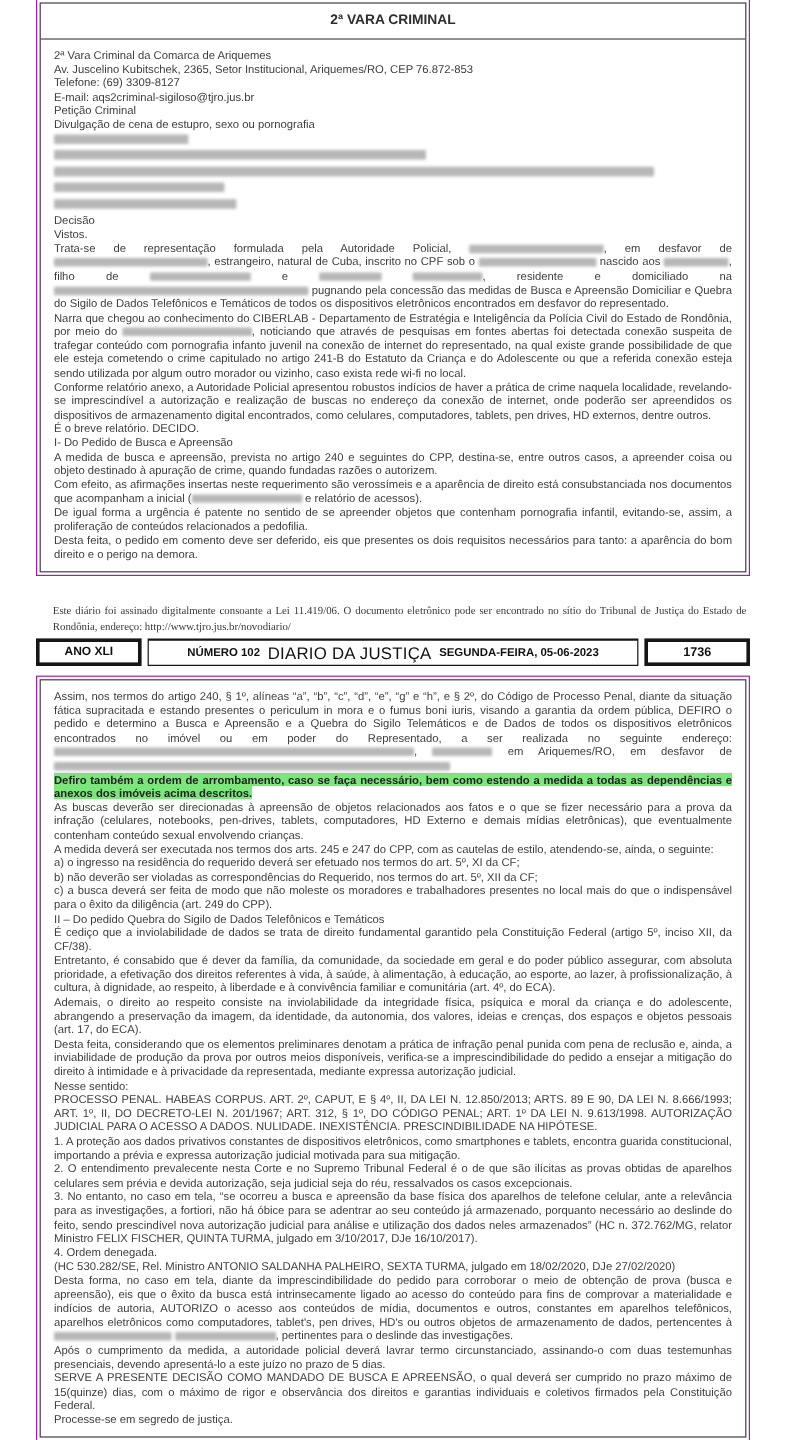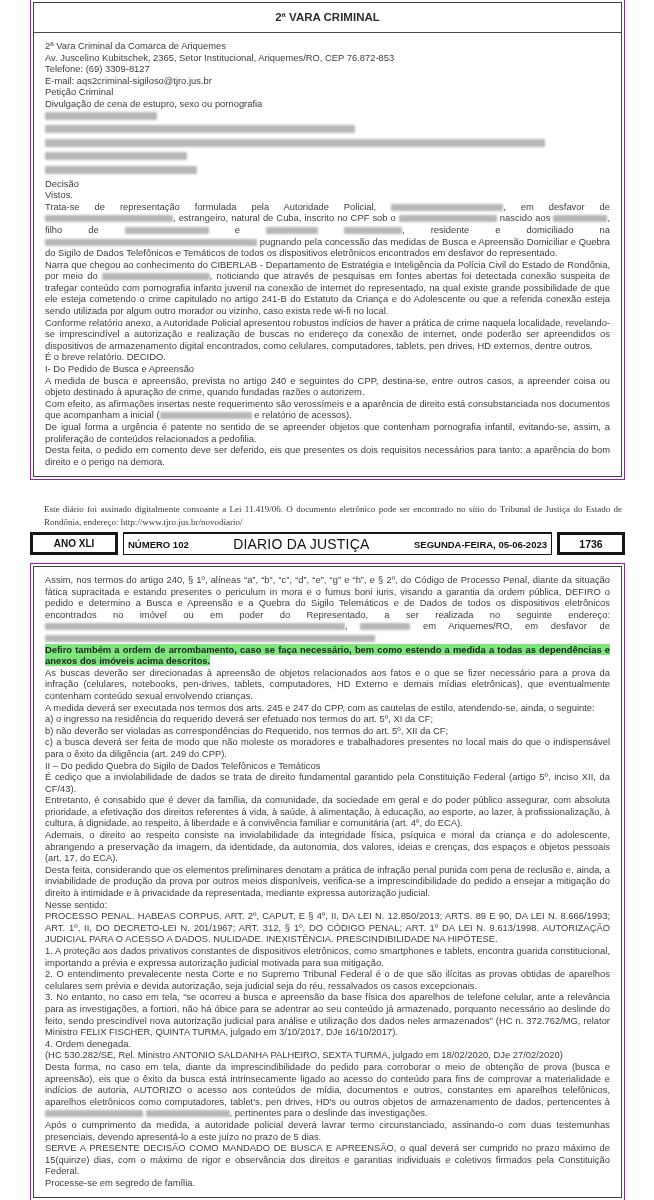--- a/index.html
+++ b/index.html
@@ -25,25 +25,25 @@
     position:absolute;left:44px;top:503px;width:578px;
     font-family:"Liberation Serif", serif;font-size:9px;line-height:12.5px;
     color:#3a3a3a;text-align:justify;
   }
   #journal-header{
     position:absolute;left:30px;top:532px;width:595px;height:23px;
     display:flex;align-items:stretch;box-sizing:border-box;
   }
   .jh-box{display:flex;align-items:center;justify-content:center;font-weight:bold;color:#111;box-sizing:border-box;background:#fff;}
   #jh-ano{width:88px;border:3px solid #161616;font-size:10px;margin-right:5px;}
-  #jh-mid{flex:1;border:1px solid #161616;border-top-width:2px;display:flex;align-items:center;justify-content:space-between;padding:0 4px;}
+  #jh-mid{flex:1;border:1px solid #161616;border-top-width:2px;display:flex;align-items:center;justify-content:space-between;padding:0 32px;}
   #jh-numero{font-size:9.5px;font-weight:bold;}
   #jh-title{font-size:14px;font-weight:normal;letter-spacing:0.2px;}
   #jh-date{font-size:9.5px;font-weight:bold;}
-  #jh-page{width:68px;border:3px solid #161616;font-size:10.5px;margin-left:5px;}
+  #jh-page{width:88px;border:3px solid #161616;font-size:10.5px;margin-left:5px;}
   #section2{top:563px;}
   #section1{top:-1px;}
 </style>
 </head>
 <body>
 
 <div class="dbox" id="section1">
   <div class="dbox-inner">
     <div class="doc-title">2ª VARA CRIMINAL</div>
     <div class="doc-body">
@@ -89,30 +89,30 @@
   <div class="dbox-inner">
     <div class="doc-body">
         <div class="para">Assim, nos termos do artigo 240, § 1º, alíneas “a”, “b”, “c”, “d”, “e”, “g” e “h”, e § 2º, do Código de Processo Penal, diante da situação fática supracitada e estando presentes o periculum in mora e o fumus boni iuris, visando a garantia da ordem pública, DEFIRO o pedido e determino a Busca e Apreensão e a Quebra do Sigilo Telemáticos e de Dados de todos os dispositivos eletrônicos encontrados no imóvel ou em poder do Representado, a ser realizada no seguinte endereço: <span class="redact" style="width: 300px;"></span>, <span class="redact" style="width: 50px;"></span> em Ariquemes/RO, em desfavor de <span class="redact" style="width: 330px;"></span></div>
         <div class="para"><span class="hl">Defiro também a ordem de arrombamento, caso se faça necessário, bem como estendo a medida a todas as dependências e anexos dos imóveis acima descritos.</span></div>
         <div class="para">As buscas deverão ser direcionadas à apreensão de objetos relacionados aos fatos e o que se fizer necessário para a prova da infração (celulares, notebooks, pen-drives, tablets, computadores, HD Externo e demais mídias eletrônicas), que eventualmente contenham conteúdo sexual envolvendo crianças.</div>
         <div class="para">A medida deverá ser executada nos termos dos arts. 245 e 247 do CPP, com as cautelas de estilo, atendendo-se, ainda, o seguinte:</div>
         <div class="para">a) o ingresso na residência do requerido deverá ser efetuado nos termos do art. 5º, XI da CF;</div>
         <div class="para">b) não deverão ser violadas as correspondências do Requerido, nos termos do art. 5º, XII da CF;</div>
         <div class="para">c) a busca deverá ser feita de modo que não moleste os moradores e trabalhadores presentes no local mais do que o indispensável para o êxito da diligência (art. 249 do CPP).</div>
         <div class="para">II – Do pedido Quebra do Sigilo de Dados Telefônicos e Temáticos</div>
-        <div class="para">É cediço que a inviolabilidade de dados se trata de direito fundamental garantido pela Constituição Federal (artigo 5º, inciso XII, da CF/43).</div>
+        <div class="para">É cediço que a inviolabilidade de dados se trata de direito fundamental garantido pela Constituição Federal (artigo 5º, inciso XII, da CF/38).</div>
         <div class="para">Entretanto, é consabido que é dever da família, da comunidade, da sociedade em geral e do poder público assegurar, com absoluta prioridade, a efetivação dos direitos referentes à vida, à saúde, à alimentação, à educação, ao esporte, ao lazer, à profissionalização, à cultura, à dignidade, ao respeito, à liberdade e à convivência familiar e comunitária (art. 4º, do ECA).</div>
         <div class="para">Ademais, o direito ao respeito consiste na inviolabilidade da integridade física, psíquica e moral da criança e do adolescente, abrangendo a preservação da imagem, da identidade, da autonomia, dos valores, ideias e crenças, dos espaços e objetos pessoais (art. 17, do ECA).</div>
         <div class="para">Desta feita, considerando que os elementos preliminares denotam a prática de infração penal punida com pena de reclusão e, ainda, a inviabilidade de produção da prova por outros meios disponíveis, verifica-se a imprescindibilidade do pedido a ensejar a mitigação do direito à intimidade e à privacidade da representada, mediante expressa autorização judicial.</div>
         <div class="para">Nesse sentido:</div>
         <div class="para">PROCESSO PENAL. HABEAS CORPUS. ART. 2º, CAPUT, E § 4º, II, DA LEI N. 12.850/2013; ARTS. 89 E 90, DA LEI N. 8.666/1993; ART. 1º, II, DO DECRETO-LEI N. 201/1967; ART. 312, § 1º, DO CÓDIGO PENAL; ART. 1º DA LEI N. 9.613/1998. AUTORIZAÇÃO JUDICIAL PARA O ACESSO A DADOS. NULIDADE. INEXISTÊNCIA. PRESCINDIBILIDADE NA HIPÓTESE.</div>
         <div class="para">1. A proteção aos dados privativos constantes de dispositivos eletrônicos, como smartphones e tablets, encontra guarida constitucional, importando a prévia e expressa autorização judicial motivada para sua mitigação.</div>
         <div class="para">2. O entendimento prevalecente nesta Corte e no Supremo Tribunal Federal é o de que são ilícitas as provas obtidas de aparelhos celulares sem prévia e devida autorização, seja judicial seja do réu, ressalvados os casos excepcionais.</div>
         <div class="para">3. No entanto, no caso em tela, “se ocorreu a busca e apreensão da base física dos aparelhos de telefone celular, ante a relevância para as investigações, a fortiori, não há óbice para se adentrar ao seu conteúdo já armazenado, porquanto necessário ao deslinde do feito, sendo prescindível nova autorização judicial para análise e utilização dos dados neles armazenados” (HC n. 372.762/MG, relator Ministro FELIX FISCHER, QUINTA TURMA, julgado em 3/10/2017, DJe 16/10/2017).</div>
         <div class="para">4. Ordem denegada.</div>
         <div class="para">(HC 530.282/SE, Rel. Ministro ANTONIO SALDANHA PALHEIRO, SEXTA TURMA, julgado em 18/02/2020, DJe 27/02/2020)</div>
         <div class="para">Desta forma, no caso em tela, diante da imprescindibilidade do pedido para corroborar o meio de obtenção de prova (busca e apreensão), eis que o êxito da busca está intrinsecamente ligado ao acesso do conteúdo para fins de comprovar a materialidade e indícios de autoria, AUTORIZO o acesso aos conteúdos de mídia, documentos e outros, constantes em aparelhos telefônicos, aparelhos eletrônicos como computadores, tablet's, pen drives, HD's ou outros objetos de armazenamento de dados, pertencentes à <span class="redact" style="width: 98px;"></span> <span class="redact" style="width: 84px;"></span>, pertinentes para o deslinde das investigações.</div>
         <div class="para">Após o cumprimento da medida, a autoridade policial deverá lavrar termo circunstanciado, assinando-o com duas testemunhas presenciais, devendo apresentá-lo a este juízo no prazo de 5 dias.</div>
         <div class="para">SERVE A PRESENTE DECISÃO COMO MANDADO DE BUSCA E APREENSÃO, o qual deverá ser cumprido no prazo máximo de 15(quinze) dias, com o máximo de rigor e observância dos direitos e garantias individuais e coletivos firmados pela Constituição Federal.</div>
-        <div class="para">Processe-se em segredo de família.</div>
+        <div class="para">Processe-se em segredo de justiça.</div>
       </div>
   </div>
 </div>
 
 </body></html>

